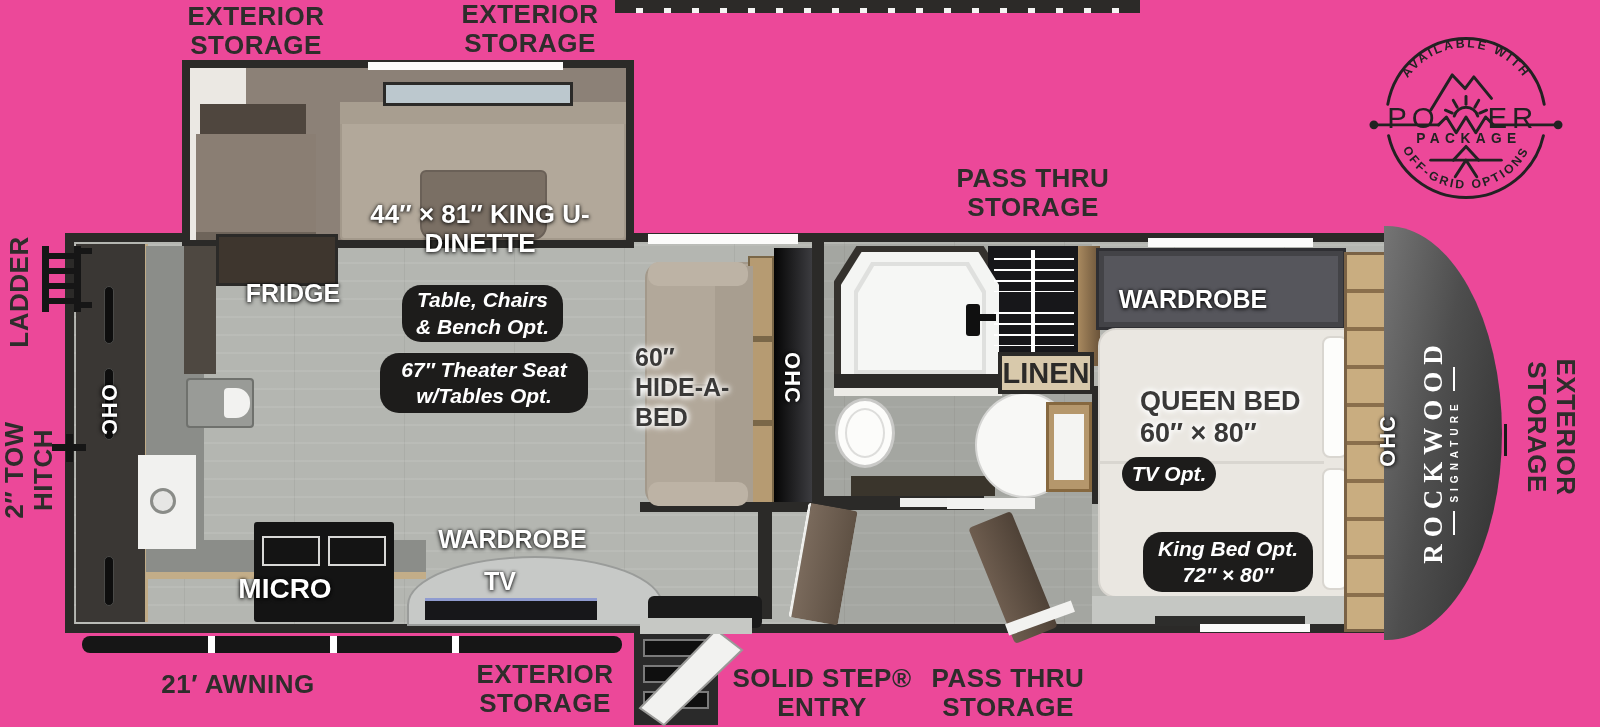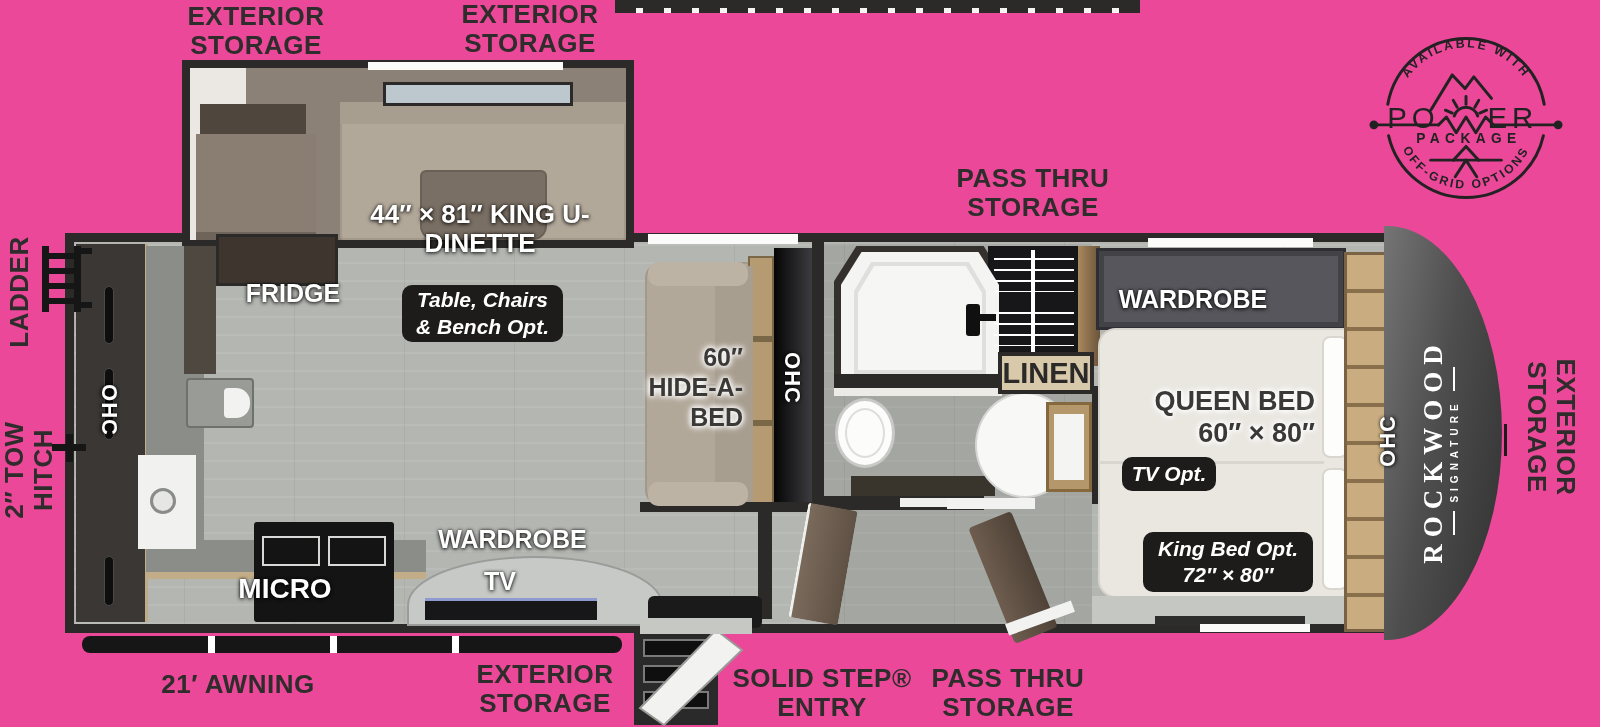--- a/index.html
+++ b/index.html
@@ -2,23 +2,23 @@
 <html><head>
 <meta charset="utf-8">
 <style>
   html,body{margin:0;padding:0;background:#fff;}
   body{font-family:"Liberation Sans",sans-serif;}
   #stage{position:relative;width:1600px;height:727px;background:#ec4899;overflow:hidden;}
   .abs{position:absolute;box-sizing:border-box;}
   .ext-lbl{color:#2e2d2b;font-weight:bold;font-size:26px;line-height:1.12;text-align:center;letter-spacing:.5px;}
   .wlbl{color:#fff;font-weight:bold;font-size:25px;line-height:1.1;text-align:center;
         text-shadow:0 1px 4px rgba(0,0,0,.9),0 0 3px rgba(0,0,0,.6);}
-  .dglow{color:#3a3938;font-weight:bold;text-align:right;line-height:1.2;
+  .dglow{color:#3a3938;font-weight:bold;text-align:left;line-height:1.2;
          text-shadow:0 0 5px #fff,0 0 6px #fff,0 0 9px #fff;}
-  .optbox{background:#1d1c1b;color:#fff;font-style:italic;font-weight:bold;border-radius:10px;
+  .optbox{background:#1d1c1b;color:#fff;font-style:italic;font-weight:bold;border-radius:19px;
           display:flex;align-items:center;justify-content:center;text-align:center;
           font-size:21px;line-height:1.25;padding:4px 8px;}
   .rot-cw{transform:rotate(90deg);}
   .rot-ccw{transform:rotate(-90deg);}
   .wall{background:#2b2a28;}
   .white-gap{background:#fbfbfa;}
   .brand-name{font-family:"Liberation Serif",serif;font-weight:bold;font-size:27px;letter-spacing:7px;color:#fff;text-align:center;line-height:1.1;}
   .brand-sub{display:flex;align-items:center;justify-content:center;gap:8px;color:#fff;}
   .brand-sub span{font-size:10px;letter-spacing:5px;font-weight:bold;}
   .brand-line{width:24px;height:2px;background:#fff;}
@@ -109,20 +109,21 @@
   <div class="abs" style="left:224px;top:388px;width:26px;height:30px;background:#f2f2f0;border-radius:4px 14px 14px 4px;z-index:4;"></div>
   <div class="abs" style="left:184px;top:246px;width:32px;height:128px;background:#4e4841;z-index:2;"></div>
   <div class="abs" style="left:216px;top:234px;width:122px;height:52px;background:#3e362e;border:3px solid #2b2a28;z-index:2;"></div>
   <div class="abs wlbl" style="left:233px;top:280px;width:120px;z-index:5;">FRIDGE</div>
   <div class="abs" style="left:254px;top:522px;width:140px;height:100px;background:#141414;border-radius:3px;z-index:3;"></div>
   <div class="abs" style="left:262px;top:536px;width:58px;height:30px;border:2px solid #d8d8d6;z-index:4;"></div>
   <div class="abs" style="left:328px;top:536px;width:58px;height:30px;border:2px solid #d8d8d6;z-index:4;"></div>
   <div class="abs wlbl" style="left:225px;top:574px;width:120px;font-size:28px;z-index:5;">MICRO</div>
 
   <div class="abs optbox" style="left:402px;top:285px;width:161px;height:57px;z-index:5;">Table, Chairs &amp; Bench Opt.</div>
+  <div class="abs optbox" style="left:380px;top:353px;width:208px;height:60px;z-index:5;">67″ Theater Seat w/Tables Opt.</div>
   <div class="abs wlbl" style="left:420px;top:526px;width:185px;z-index:5;">WARDROBE</div>
   <div class="abs" style="left:407px;top:556px;width:256px;height:70px;background:#c7c9c7;border:2px solid #9a9c9a;border-radius:50% 50% 0 0 / 70% 70% 0 0;z-index:2;"></div>
   <div class="abs" style="left:425px;top:598px;width:172px;height:22px;background:#17171a;border-top:3px solid #8f9bd0;z-index:3;"></div>
   <div class="abs wlbl" style="left:455px;top:568px;width:90px;z-index:5;">TV</div>
   <div class="abs" style="left:648px;top:596px;width:114px;height:32px;background:#1a1a1a;border-radius:6px;z-index:3;"></div>
   <div class="abs wall" style="left:758px;top:495px;width:14px;height:124px;z-index:2;"></div>
 
   <div class="abs" style="left:645px;top:262px;width:110px;height:244px;background:#b2a89a;border-radius:16px 0 0 16px;border:2px solid #a3998b;z-index:2;"></div>
   <div class="abs" style="left:715px;top:266px;width:38px;height:236px;background:#a89e90;z-index:3;"></div>
   <div class="abs" style="left:648px;top:262px;width:100px;height:24px;background:#bdb3a5;border-radius:10px;z-index:3;"></div>

